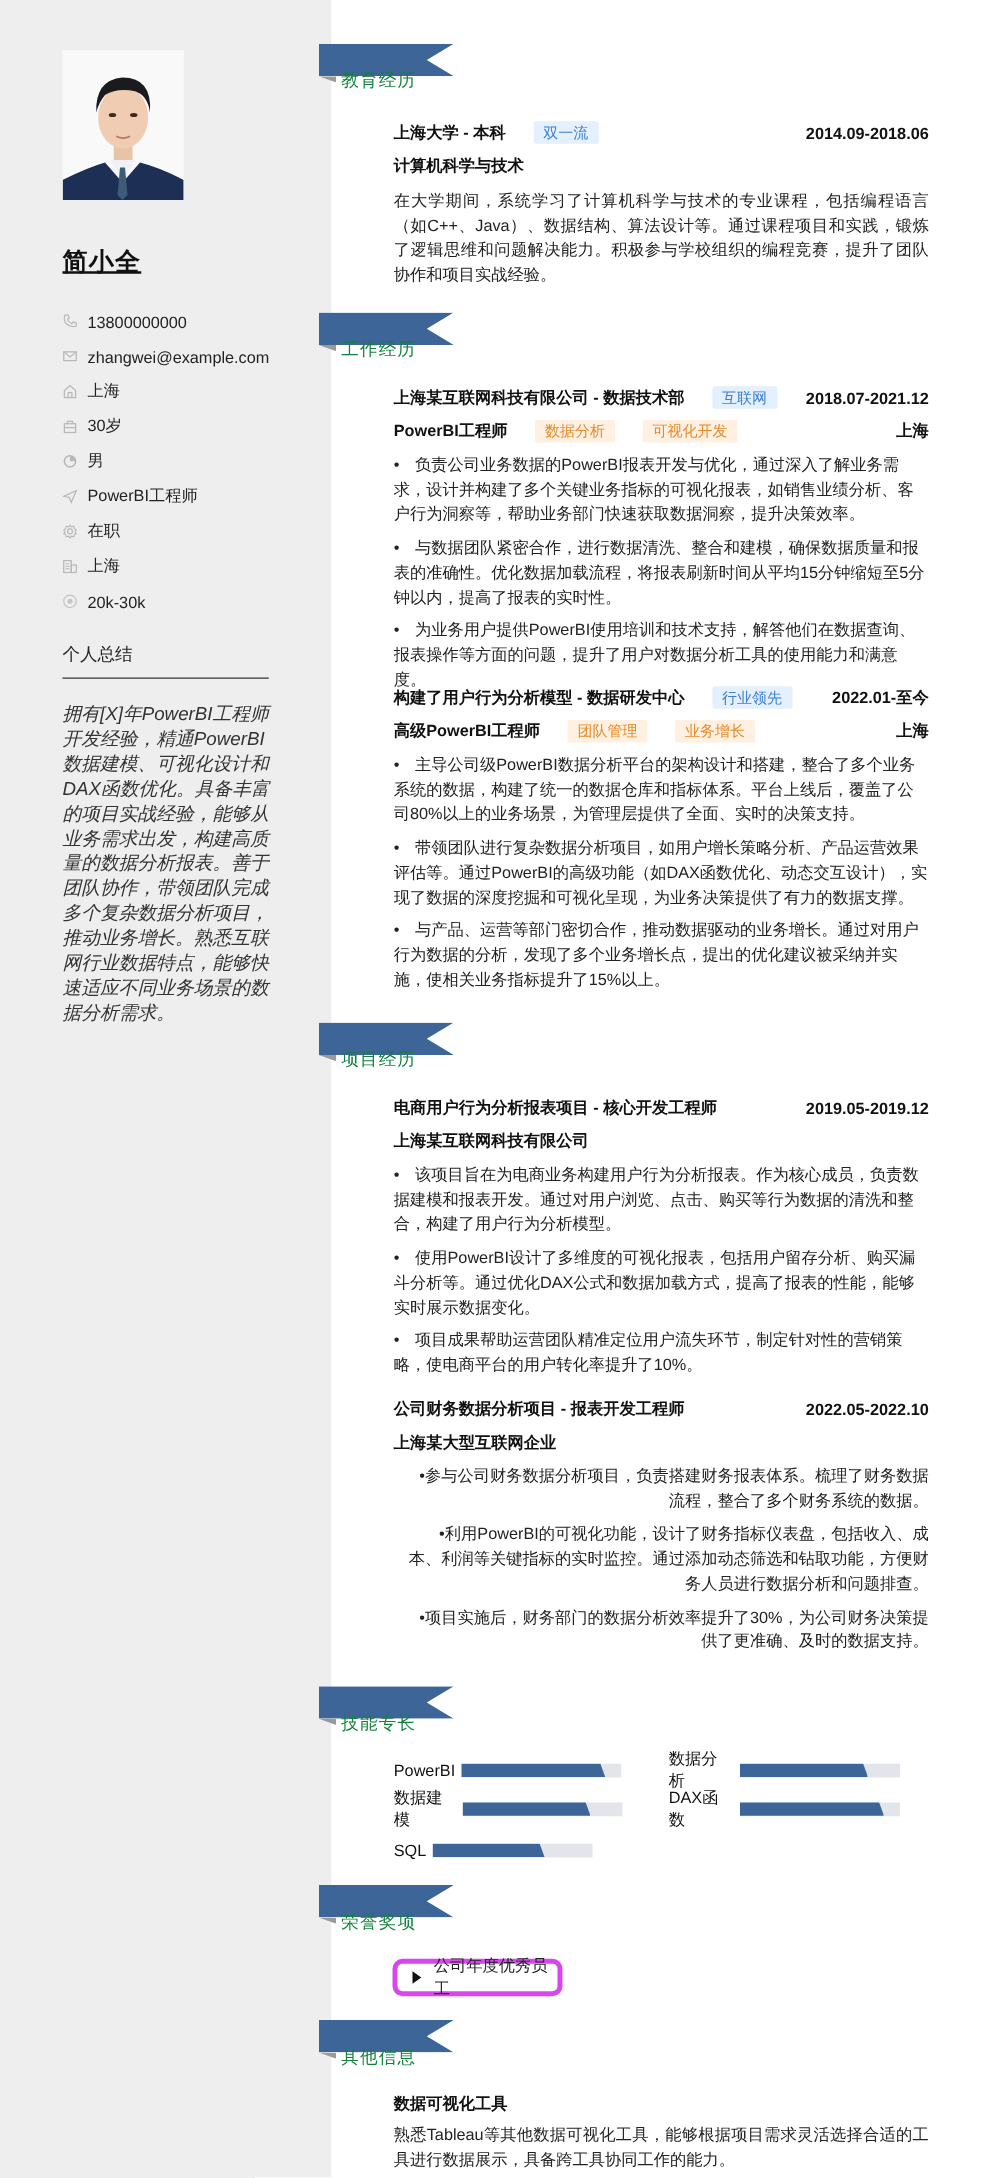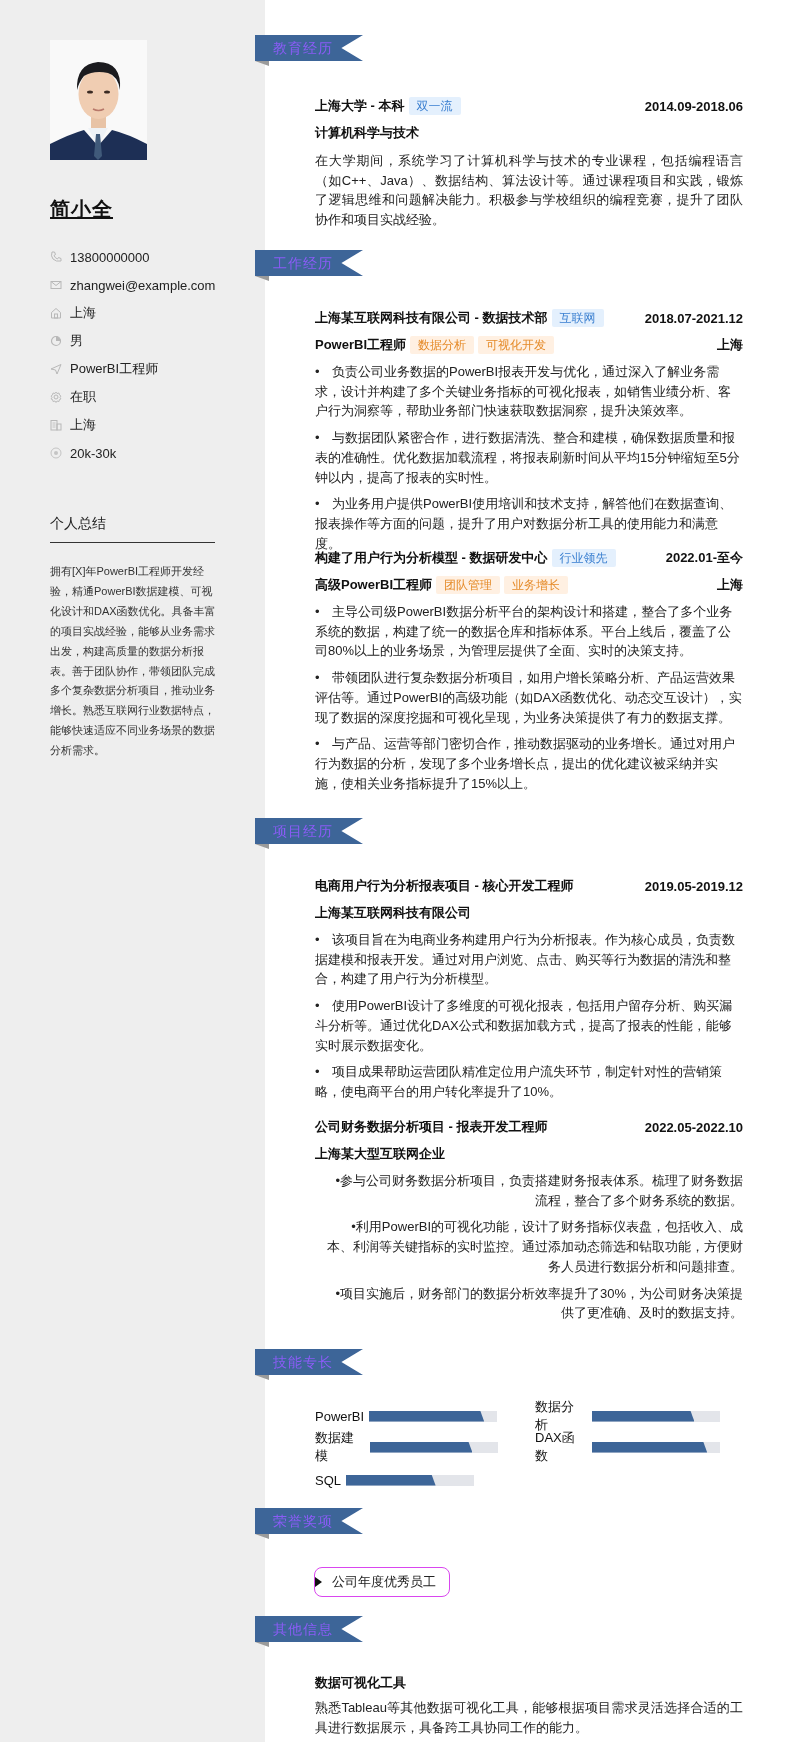--- a/index.html
+++ b/index.html
@@ -10,50 +10,50 @@
   .sidebar { position: absolute; left: 0; top: 0; width: 265px; height: 1742px; background: #eeeeee; }
   .photo { position: absolute; left: 50px; top: 40px; width: 97px; height: 120px; background: #f7f7f7; overflow: hidden; }
   .photo svg { display: block; }
   .name { position: absolute; left: 50px; top: 196px; font-size: 20px; font-weight: bold; color: #111; letter-spacing: 1px; text-decoration: underline; }
   .contacts { position: absolute; left: 50px; top: 243px; width: 200px; }
   .contact { height: 28px; display: flex; align-items: center; font-size: 13px; color: #222; }
   .contact .ic { width: 12px; height: 12px; margin-right: 8px; display: inline-flex; align-items: center; justify-content: center; }
   .contact .ic svg { width: 12px; height: 12px; }
   .summary-title { position: absolute; left: 50px; top: 515px; font-size: 14px; color: #222; }
   .summary-line { position: absolute; left: 50px; top: 542px; width: 165px; height: 1px; background: #333; }
-  .summary-text { position: absolute; left: 50px; top: 562px; width: 168px; font-size: 11px; line-height: 19.9px; color: #333; }
+  .summary-text { position: absolute; left: 50px; top: 562px; width: 168px; font-size: 15px; line-height: 19.9px; color: #333; font-style: italic; }
 
   
   .ribbon { position: absolute; left: 255px; width: 108px; height: 26px; }
   .ribbon .band { position: absolute; left: 0; top: 0; width: 108px; height: 26px; background: #3d6598;
     clip-path: polygon(0 0, 100% 0, 80% 50%, 100% 100%, 0 100%); }
   .ribbon .fold { position: absolute; left: 0; top: 26px; width: 14px; height: 5px; background: #9a9a9a;
     clip-path: polygon(0 0, 100% 0, 100% 100%); }
-  .ribbon .label { position: absolute; left: 18px; top: 0; line-height: 26px; font-size: 14px; color: #8b5cf6; letter-spacing: 1px; }
+  .ribbon .label { position: absolute; left: 18px; top: 16px; line-height: 26px; font-size: 14px; color: #15803d; letter-spacing: 1px; }
 
   
   .block { position: absolute; left: 315px; width: 428px; }
   .row { display: flex; align-items: center; justify-content: space-between; height: 20px; }
   .row .left { display: flex; align-items: center; }
   .bold { font-weight: bold; color: #111; font-size: 13px; }
-  .tag { display: inline-block; height: 18px; line-height: 18px; padding: 0 8px; font-size: 12px; border-radius: 2px; margin-left: 4px; }
+  .tag { display: inline-block; height: 18px; line-height: 18px; padding: 0 8px; font-size: 12px; border-radius: 2px; margin-left: 22px; }
   .tag.blue { background: #e4f0fd; color: #3a7fd0; }
   .tag.orange { background: #fff0e2; color: #e58a28; }
   .para { font-size: 13px; line-height: 19.7px; color: #222; text-align: justify; }
   .bullet { font-size: 13px; line-height: 19.7px; color: #222; margin-top: 7px; }
   .bullet .dot { display: inline-block; width: 17px; }
 
   
   .skill { position: absolute; display: flex; align-items: center; height: 20px; font-size: 13px; color: #111; }
   .skill .bar { position: relative; width: 128px; height: 11px; background: #e3e5ea; margin-left: 6px; }
   .skill .fill { position: absolute; left: 0; top: 0; height: 11px; background: #3d6598;
     clip-path: polygon(0 0, calc(100% - 4px) 0, 100% 100%, 0 100%); }
 
-  .award { position: absolute; left: 314px; top: 1567px; width: 136px; height: 30px; border: 1px solid #d946ef; border-radius: 8px;
-    display: flex; align-items: center; font-size: 13px; color: #222; background: #fff; }
+  .award { position: absolute; left: 314px; top: 1567px; width: 136px; height: 30px; border: 4px solid #d946ef; border-radius: 8px;
+    display: flex; align-items: center; padding-left: 12px; font-size: 13px; color: #222; background: #fff; }
   .award .tri { width: 0; height: 0; border-top: 5px solid transparent; border-bottom: 5px solid transparent; border-left: 7px solid #111; margin-right: 10px; }
 </style>
 </head>
 <body>
 
 <aside class="sidebar">
   <div class="photo" title="证件照">
     <svg width="97" height="120" viewBox="0 0 97 120">
       <rect width="97" height="120" fill="#f9f9f9"></rect>
       <path d="M0 120 L0 104 Q20 94 34 90 L48 106 L62 90 Q78 94 97 104 L97 120 Z" fill="#1d2f55"></path>
@@ -93,20 +93,29 @@
           <svg viewBox="0 0 12 12">
             <path d="M1.5 11 L1.5 5.5 L6 1.5 L10.5 5.5 L10.5 11 Z" fill="none" stroke="#b8b8b8" stroke-width="1"></path>
             <rect x="4.5" y="7" width="3" height="4" fill="none" stroke="#b8b8b8" stroke-width="1"></rect>
           </svg>
         </span>
       <span>上海</span>
     </div>
     <div class="contact">
       <span class="ic">
           <svg viewBox="0 0 12 12">
+            <rect x="1.5" y="4" width="9" height="7" fill="none" stroke="#b8b8b8" stroke-width="1"></rect>
+            <path d="M4 4 L4 2 L8 2 L8 4 M1.5 7 L10.5 7" fill="none" stroke="#b8b8b8" stroke-width="1"></path>
+          </svg>
+        </span>
+      <span>30岁</span>
+    </div>
+    <div class="contact">
+      <span class="ic">
+          <svg viewBox="0 0 12 12">
             <circle cx="6" cy="6" r="4.5" fill="none" stroke="#b8b8b8" stroke-width="1.2"></circle>
             <path d="M6 6 L10.5 6 A4.5 4.5 0 0 0 6 1.5 Z" fill="#b8b8b8"></path>
           </svg>
         </span>
       <span>男</span>
     </div>
     <div class="contact">
       <span class="ic">
           <svg viewBox="0 0 12 12">
             <path d="M1 6 L11 1.5 L7 11 L5.5 7 Z" fill="none" stroke="#b8b8b8" stroke-width="1"></path>

